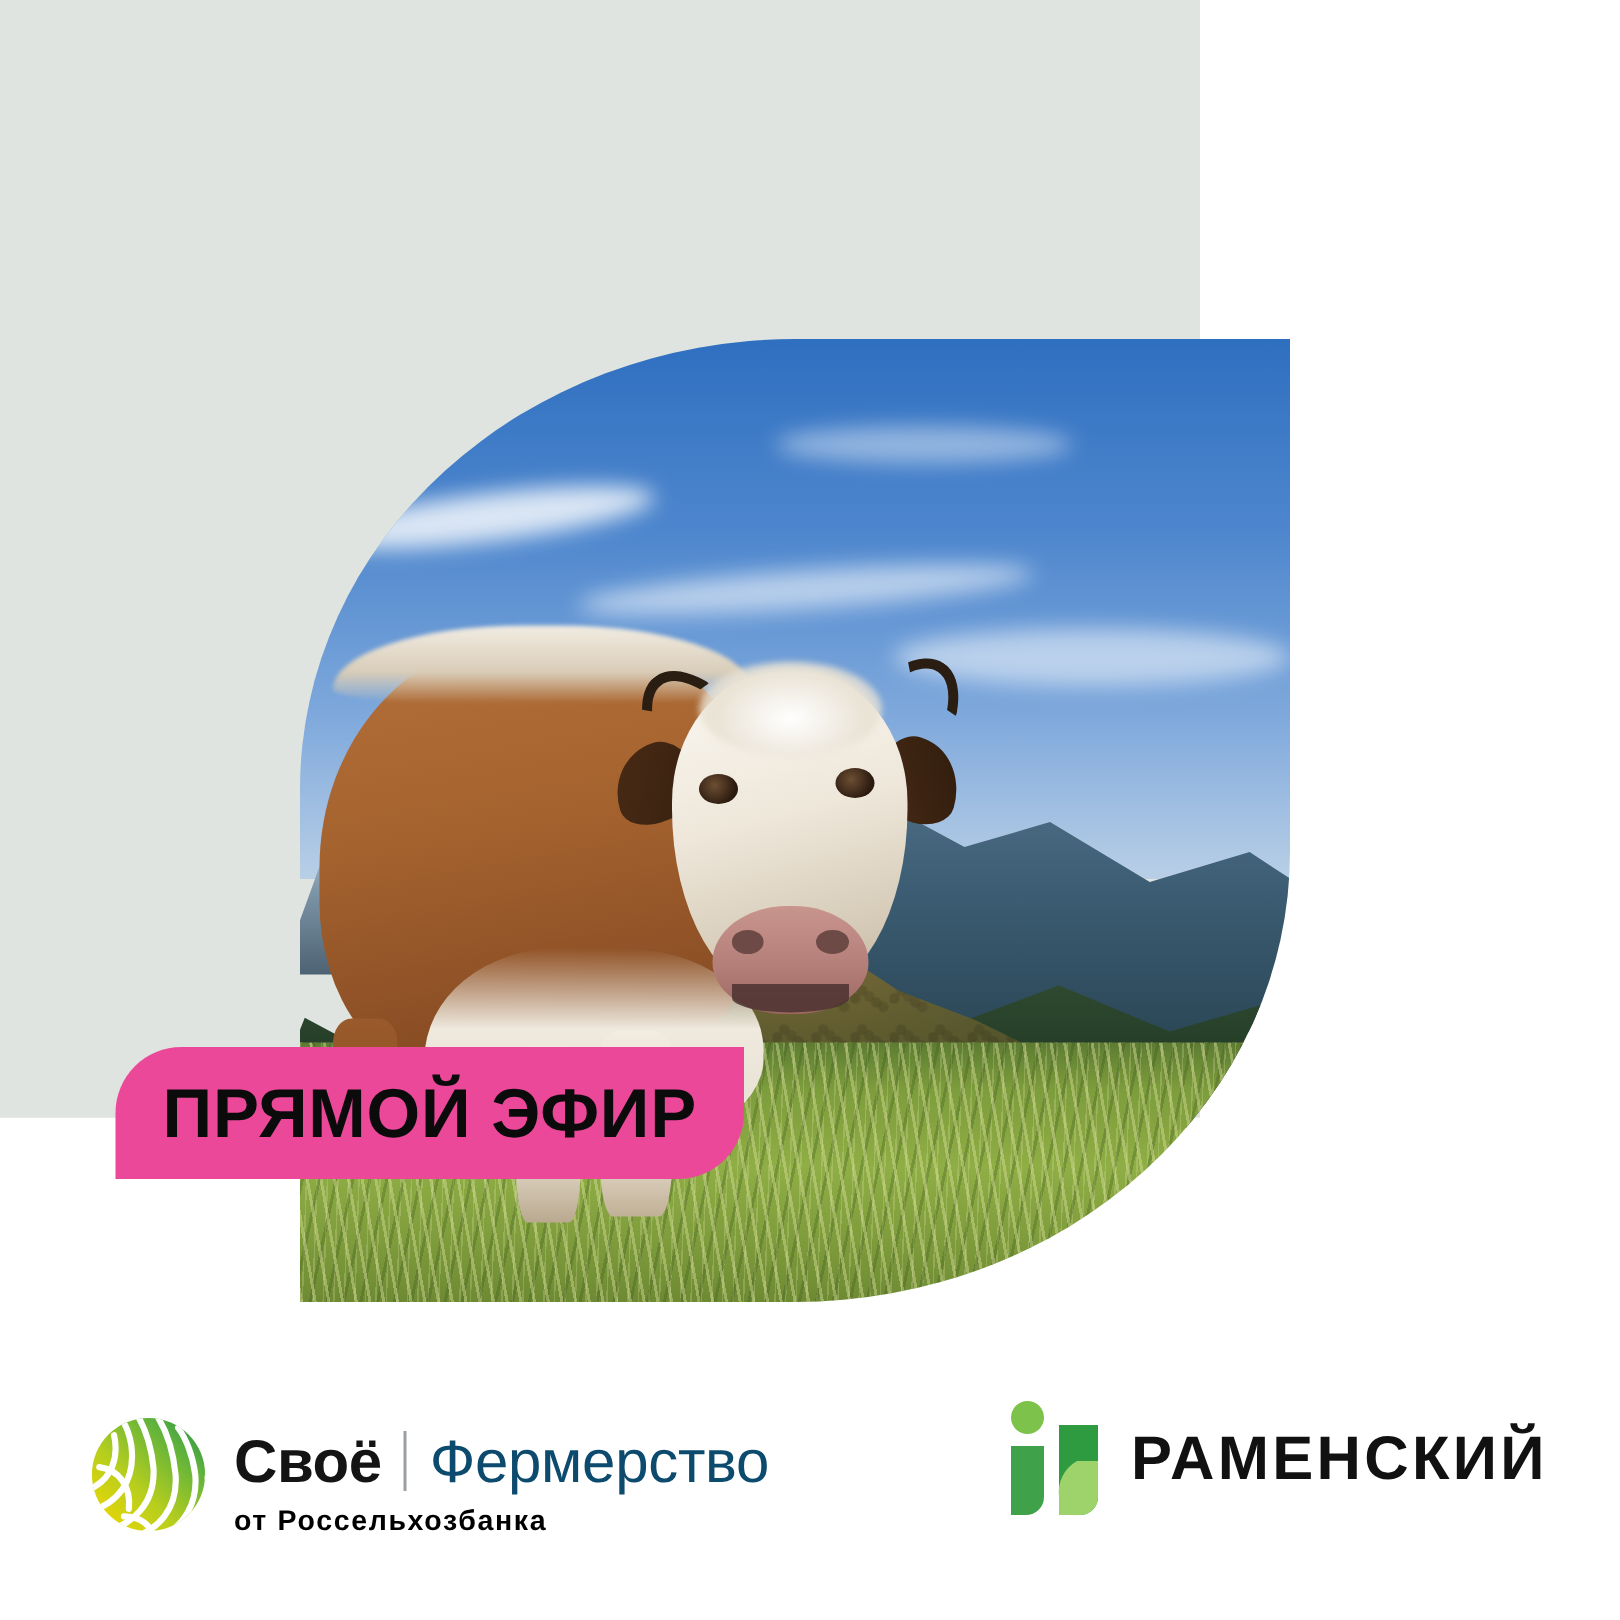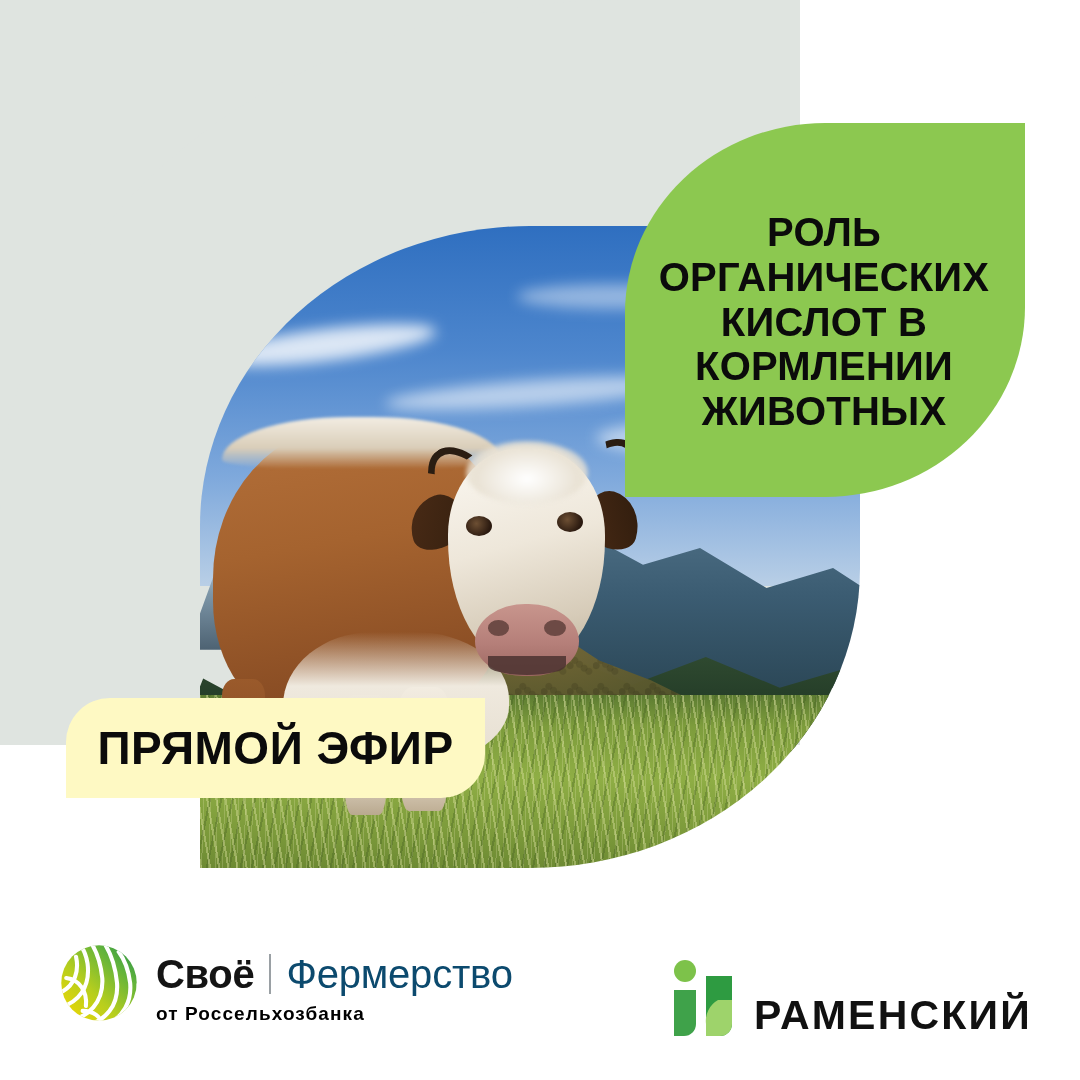--- a/index.html
+++ b/index.html
@@ -243,25 +243,25 @@
     line-height: 1.12;
     text-align: center;
     letter-spacing: .2px;
     white-space: pre-line;
     transform: translateY(12px);
   }
 
   
   .live-badge {
     position: absolute;
-    left: 66px;
+    left: 77px;
     top: 698px;
     width: 419px;
-    height: 100px;
-    background: #fef9c3;
+    height: 88px;
+    background: #ec4899;
     border-top-left-radius: 44px;
     border-bottom-right-radius: 44px;
     display: flex;
     align-items: center;
     justify-content: center;
   }
   .live-badge-text {
     color: #0b0b0b;
     font-weight: bold;
     font-size: 46px;
@@ -279,21 +279,21 @@
   .svoe-div {
     display: inline-block; width: 2px; height: 40px;
     background: #9aa0a4; margin: 0 15px; transform: translateY(6px);
   }
   .svoe-light { font-size: 40px; font-weight: 400; color: #0c4a6e; letter-spacing: -.2px; }
   .svoe-sub {
     margin-top: 6px; font-size: 19px; font-weight: bold; color: #000000;
     letter-spacing: 1.1px;
   }
 
-  .ramen-logo { position: absolute; left: 672px; top: 30px; display: flex; align-items: flex-end; }
+  .ramen-logo { position: absolute; left: 672px; top: 4px; display: flex; align-items: center; }
   .ramen-mark { width: 62px; height: 76px; flex: 0 0 auto; }
   .ramen-words { margin-left: 20px; }
   .ramen-title {
     font-size: 41px; font-weight: bold; color: #111111; letter-spacing: 2.2px; line-height: 1;
   }
   .ramen-sub {
     margin-top: 9px; font-size: 20.5px; font-weight: bold; color: #1b1b1b;
     letter-spacing: .55px; line-height: 1;
   }
 </style>
@@ -339,27 +339,20 @@
         <div class="cow-eye-l"></div>
         <div class="cow-eye-r"></div>
         <div class="cow-muzzle"></div>
         <div class="cow-nostril-l"></div>
         <div class="cow-nostril-r"></div>
         <div class="cow-mouth"></div>
       </div>
     </div>
   </div>
 
-  <div class="title-blob">
-    <div class="title-text">РОЛЬ
-ОРГАНИЧЕСКИХ
-КИСЛОТ В
-КОРМЛЕНИИ
-ЖИВОТНЫХ</div>
-  </div>
 
   <div class="live-badge">
     <div class="live-badge-text">ПРЯМОЙ ЭФИР</div>
   </div>
 
   <div class="footer">
 
     <div class="svoe-logo">
       <svg class="svoe-mark" viewBox="0 0 100 100">
         <defs>

